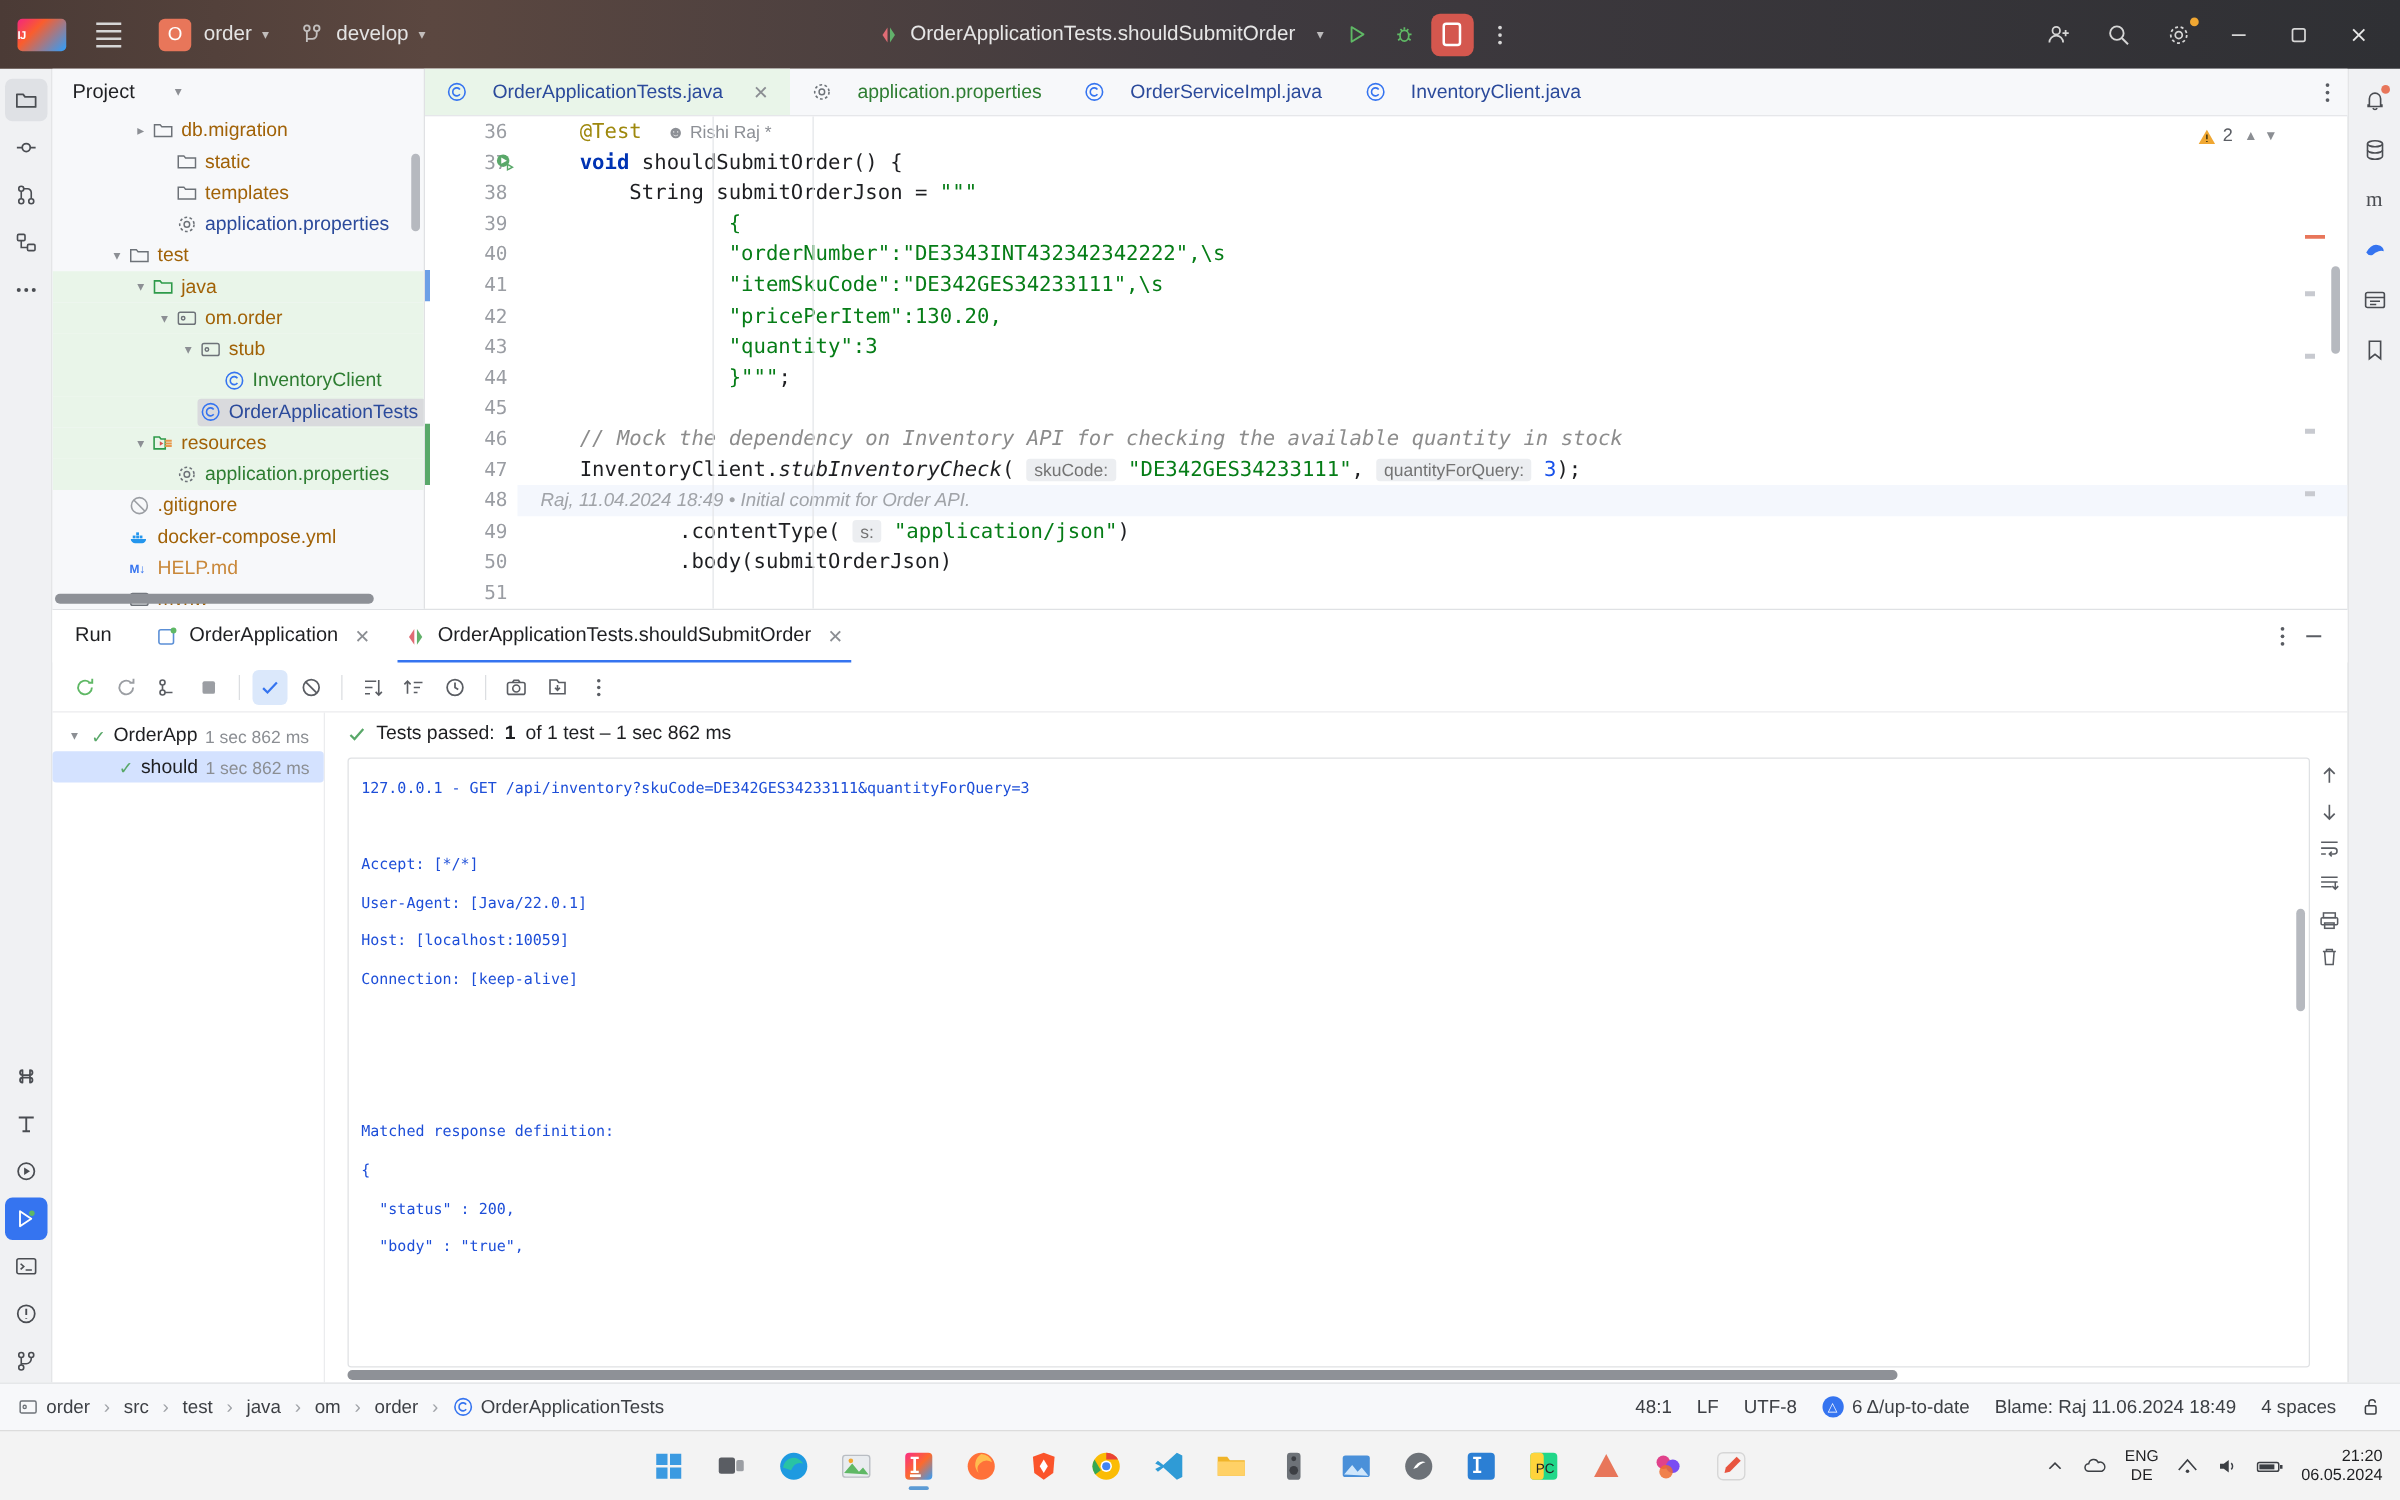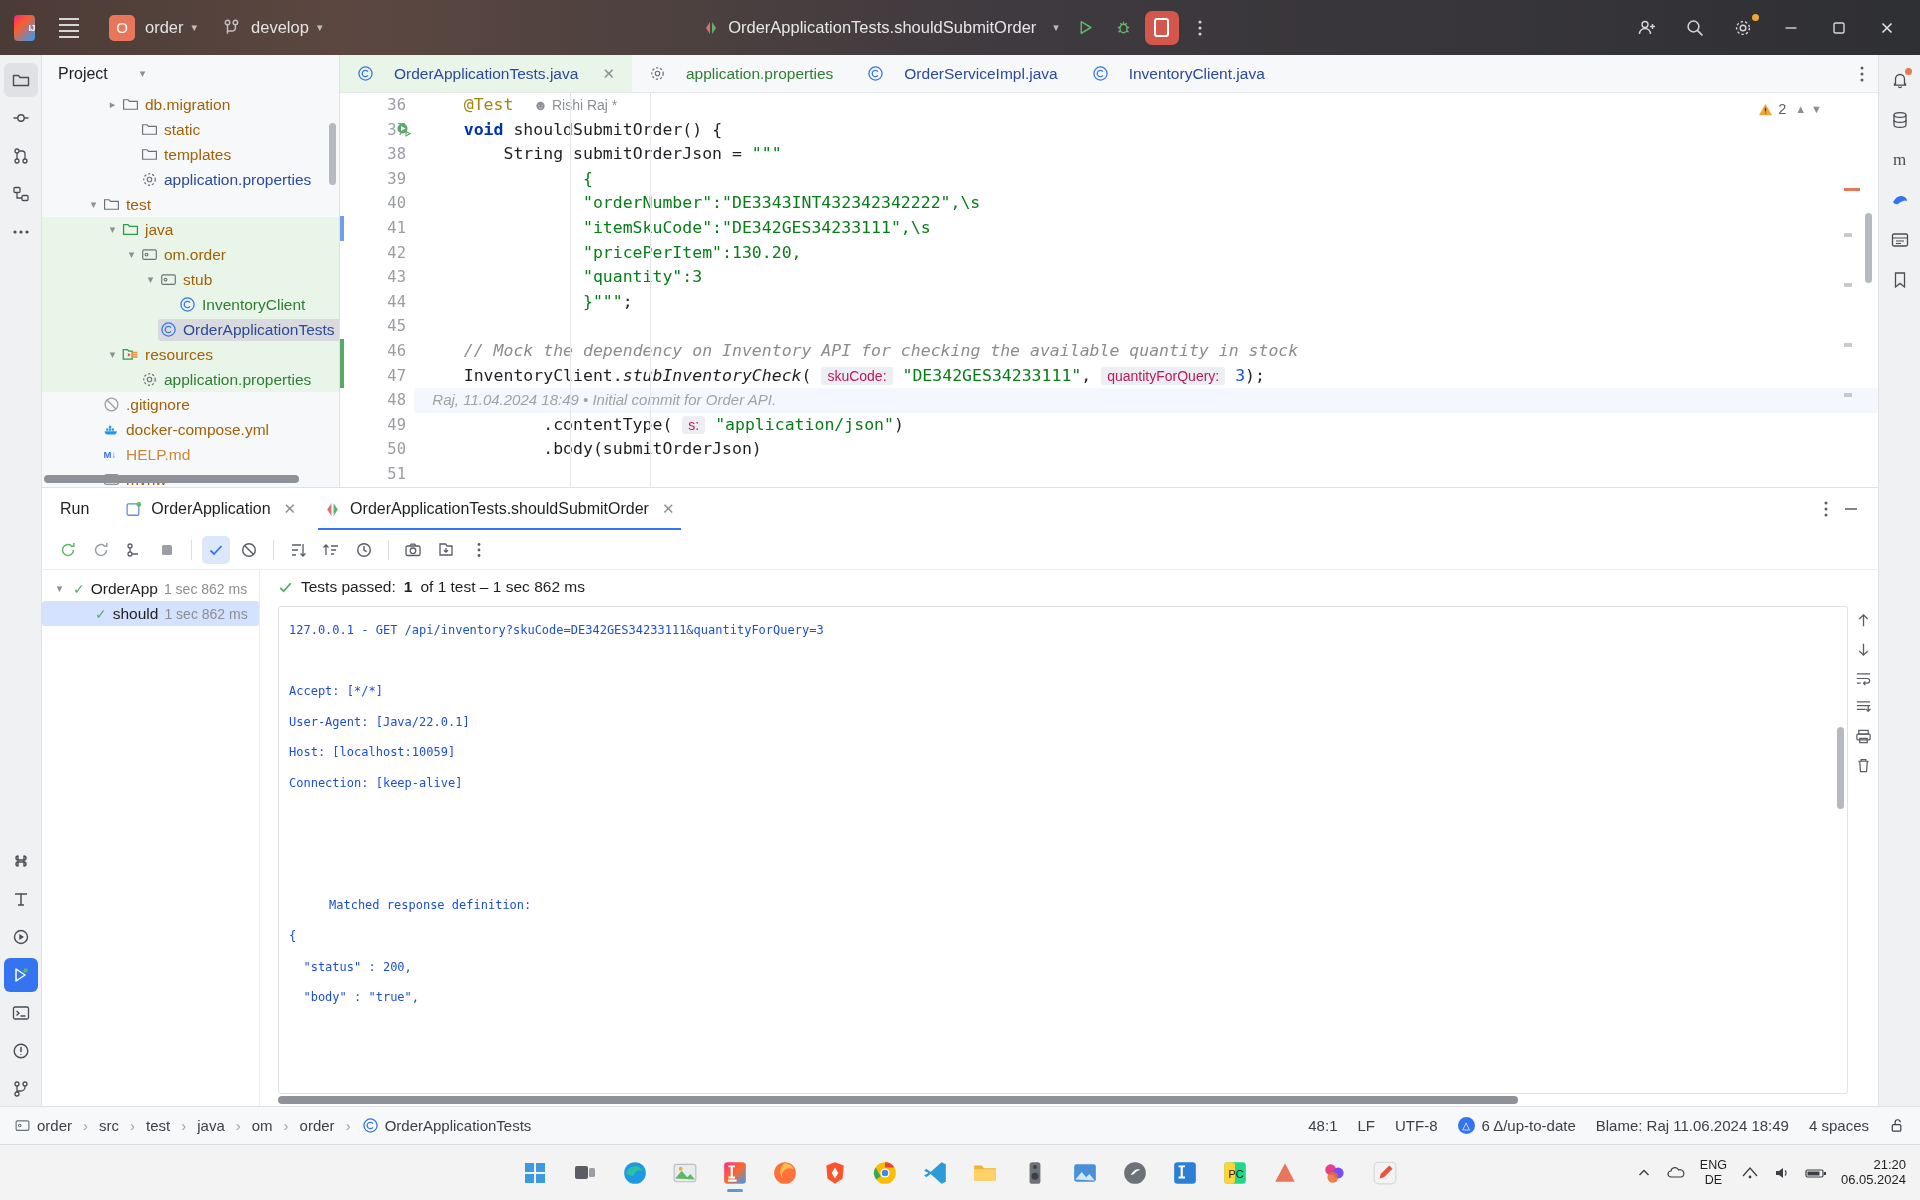--- a/index.html
+++ b/index.html
@@ -15,23 +15,23 @@
 
   
   .titlebar {
     height: 55px; flex: 0 0 55px;
     background: linear-gradient(90deg,#4b3b36 0%, #5b4740 18%, #3f3a3f 52%, #2f3034 100%);
     display: flex; align-items: center; color: #e6e6e6;
     position: relative;
   }
   .tb-left { display:flex; align-items:center; gap: 0; padding-left: 14px; }
   .ij-logo {
-    width: 21px; height: 26px; border-radius: 4px;
+    width: 39px; height: 26px; border-radius: 4px;
     background: linear-gradient(135deg,#f3267f 0%, #fa5d2d 35%, #2c9fff 100%);
-    display:flex; align-items:center; justify-content:flex-end;
+    display:flex; align-items:center; justify-content:flex-start;
     font-size: 9px; font-weight: bold; color:#fff; position:relative;
   }
   .ij-logo span{ position:relative; z-index:2; font-family:"Liberation Sans",sans-serif; letter-spacing:-0.5px;}
   .burger { width: 44px; height: 44px; display:flex; flex-direction:column; align-items:center; justify-content:center; gap:4px; margin-left: 12px;}
   .burger i { display:block; width: 20px; height: 2px; background:#d6d6d6; }
   .proj-badge {
     width: 26px; height: 26px; border-radius: 5px; background:#e8765a;
     color:#fff; font-size: 15px; display:flex; align-items:center; justify-content:center;
     margin-left: 18px; font-weight: 500;
   }
@@ -108,21 +108,21 @@
   .code { flex:1 1 auto; position:relative; font-family:"DejaVu Sans Mono","Liberation Mono",monospace; font-size:16.5px; }
   .cline { height:24.6px; line-height:24.6px; white-space:pre; padding-left: 10px;}
   .cline.curr { background:#f4f7fd; }
   .k { color:#0033b3; font-weight:600;}
   .s { color:#067d17; }
   .n { color:#1750eb; }
   .cm { color:#8c8c8c; font-style:italic; }
   .ann { color:#9e880d; }
   .it { font-style:italic; }
   .id { color:#1e1f22; }
-  .hintbox { background:#eceef1; color:#be185d; font-size:14px; padding:1px 6px; border-radius:3px;
+  .hintbox { background:#eceef1; color:#737373; font-size:14px; padding:1px 6px; border-radius:3px;
           font-family:"Liberation Sans",sans-serif; }
   .blame { color:#a0a3a8; font-style:italic; font-size:15px; font-family:"Liberation Sans",sans-serif;}
   .author { color:#8d9096; font-size:14px; font-family:"Liberation Sans",sans-serif;}
   .indent-guide { position:absolute; top:0; bottom:0; width:1px; background:#e4e6e9;}
   .warn-chip { position:absolute; right:56px; top:8px; display:flex; align-items:center; gap:5px; font-size:14.5px; color:#5b5e64;}
   .editor-scroll { position:absolute; right:6px; top:120px; width:7px; height:70px; background:#b6b9bf; border-radius:4px;}
   .gutter-change { position:absolute; left:0; width:4px; background:#59a869; }
   .gutter-change.blue { background:#6c9fe6; }
   .run-mark { position:absolute; left:56px; width:16px;height:16px; }
   .code-hscroll { position:absolute; left:0; bottom:0; height:8px; background:#8e9197; border-radius:4px;}
@@ -803,21 +803,21 @@
             <div class="console-out" id="console-out">
               <div style="white-space: pre;">127.0.0.1 - GET /api/inventory?skuCode=DE342GES34233111&amp;quantityForQuery=3</div>
                 <div style="white-space: pre;">&nbsp;</div>
                 <div style="white-space: pre;">Accept: [*/*]</div>
                 <div style="white-space: pre;">User-Agent: [Java/22.0.1]</div>
                 <div style="white-space: pre;">Host: [localhost:10059]</div>
                 <div style="white-space: pre;">Connection: [keep-alive]</div>
                 <div style="white-space: pre;">&nbsp;</div>
                 <div style="white-space: pre;">&nbsp;</div>
                 <div style="white-space: pre;">&nbsp;</div>
-                <div style="white-space: pre; margin-left: 40px;">Matched response definition:</div>
+                <div style="white-space: pre;">Matched response definition:</div>
                 <div style="white-space: pre;">{</div>
                 <div style="white-space: pre;">  "status" : 200,</div>
                 <div style="white-space: pre;">  "body" : "true",</div>
                 <div class="console-scroll"></div>
             </div>
             <div class="console-hscroll"></div>
             <div class="console-side">
               <div>
                 <svg width="17" height="17" viewBox="0 0 18 18">
                     <path d="M9 15 V3 M4.5 7.5 L9 3 L13.5 7.5" fill="none" stroke="#5a5d63" stroke-width="1.4"></path>

